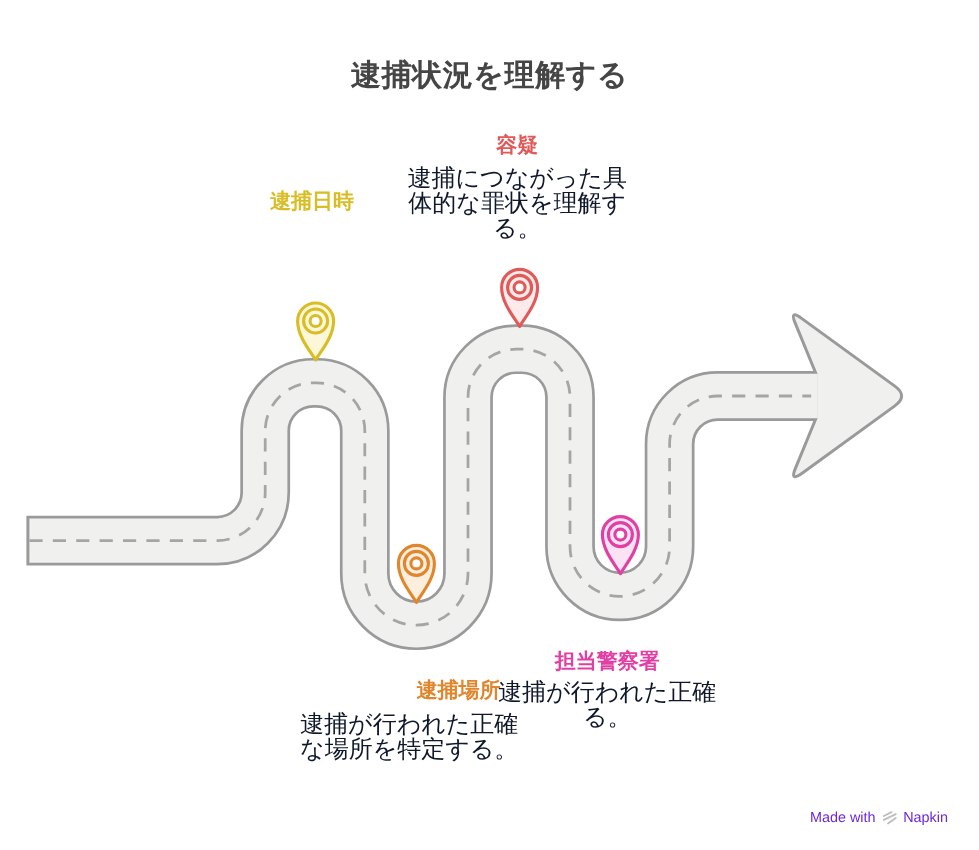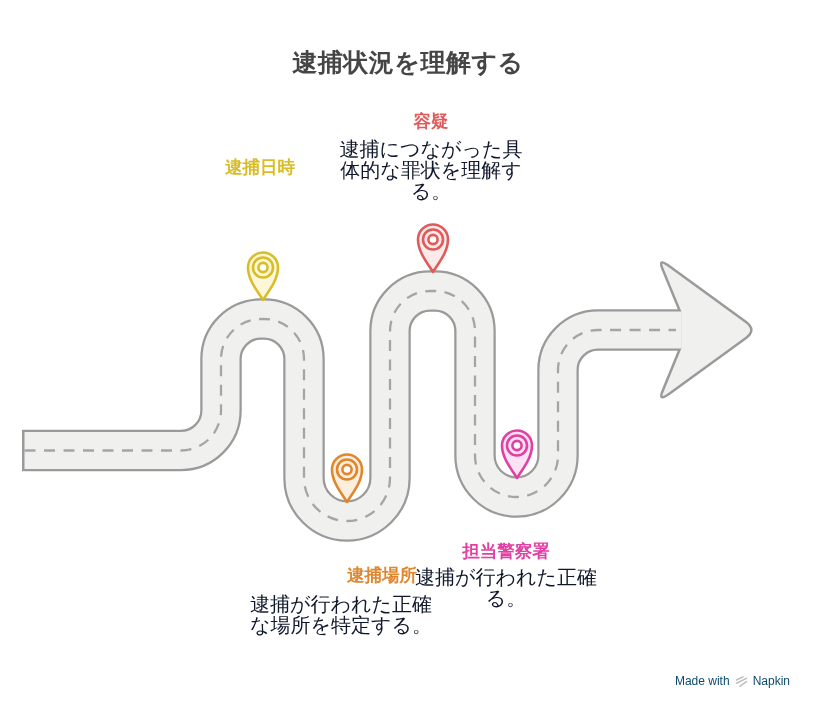--- a/index.html
+++ b/index.html
@@ -20,21 +20,21 @@
     position:absolute;transform:translateX(-50%);text-align:center;white-space:nowrap;
     font-size:20px;line-height:21px;color:#0f172a;
   }
   .pin{
     position:absolute;width:40px;height:54px;margin-left:-20px;margin-top:-52px;
     color:var(--accent);
   }
   .pin svg{display:block;width:40px;height:54px;}
   .watermark{
     position:absolute;right:26px;bottom:20px;display:flex;align-items:center;gap:5px;
-    font-size:12px;color:#0c4a6e;
+    font-size:12px;color:#6d28d9;
   }
   .watermark svg{display:block;}
 </style>
 </head>
 <body>
 
 <div class="canvas">
 
   <h1 class="title">逮捕状況を理解する</h1>
 

